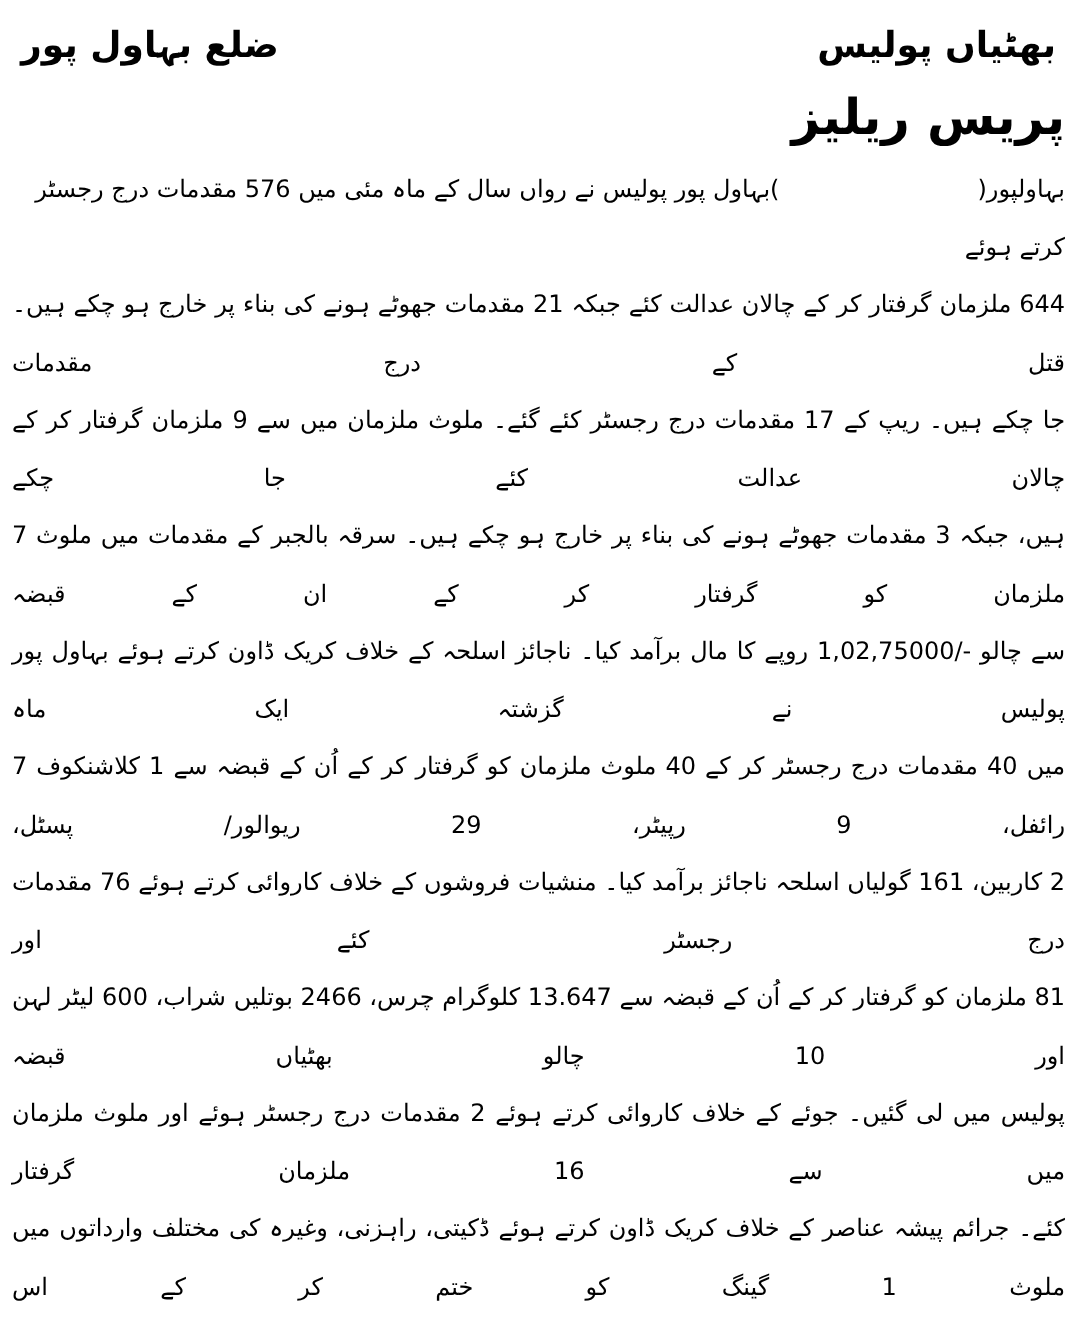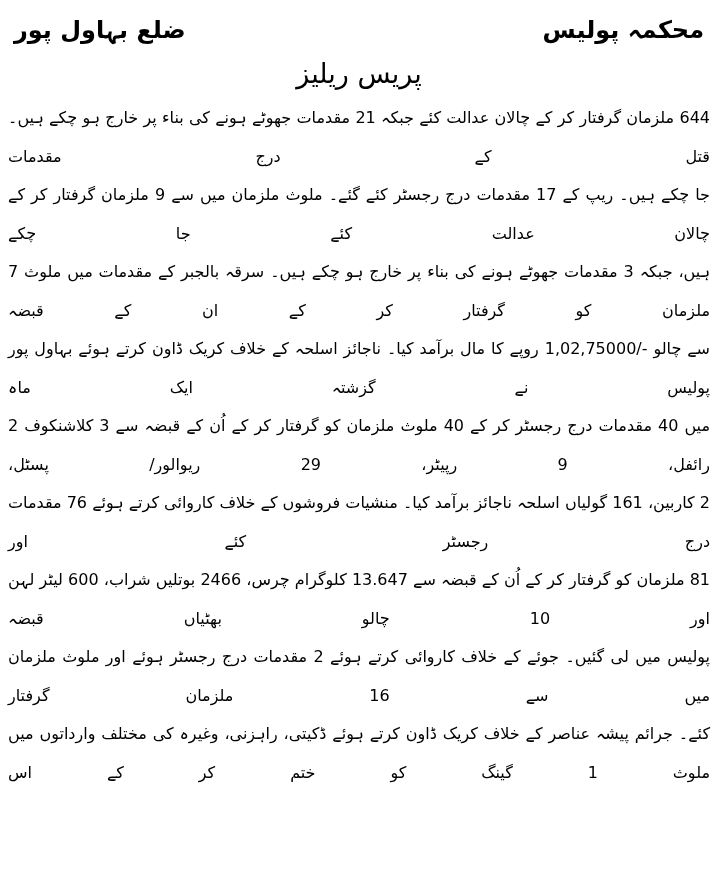--- a/index.html
+++ b/index.html
@@ -18,23 +18,23 @@
   .masthead {
     display: flex;
     justify-content: space-between;
     align-items: flex-start;
     font-weight: bold;
     font-size: 24px;
     line-height: 1.5;
     padding: 4px 6px 0 6px;
   }
   .doc-title {
-    text-align: center;
-    font-size: 27px;
-    font-weight: normal;
+    text-align: right;
+    font-size: 33px;
+    font-weight: bold;
     margin: 10px 0 6px 0;
   }
   .body-text {
     margin-top: 10px;
     font-size: 16px;
     line-height: 38.5px;
     direction: rtl;
   }
   .line {
     text-align: justify;
@@ -43,35 +43,38 @@
   }
   .line.first { text-align-last: auto; text-align: right; }
   .date-gap { display: inline-block; width: 132px; height: 1px; }
 </style>
 </head>
 <body>
 
 <div class="page">
 
   <div class="masthead">
-    <div>محکمہ پولیس</div>
+    <div>بھٹیاں پولیس</div>
     <div>ضلع بہاول پور</div>
   </div>
 
   <div class="doc-title">پریس ریلیز</div>
 
   <div class="body-text">
 
+    <div class="line first">
+      <span>بہاولپور(</span><span class="date-gap"></span><span>)</span><span>بہاول پور پولیس نے رواں سال کے ماہ مئی میں 576 مقدمات درج رجسٹر کرتے ہوئے</span>
+    </div>
 
     <div id="body-lines">
         <div class="line">644 ملزمان گرفتار کر کے چالان عدالت کئے جبکہ 21 مقدمات جھوٹے ہونے کی بناء پر خارج ہو چکے ہیں۔ قتل کے درج مقدمات</div>
         <div class="line">جا چکے ہیں۔ ریپ کے 17 مقدمات درج رجسٹر کئے گئے۔ ملوث ملزمان میں سے 9 ملزمان گرفتار کر کے چالان عدالت کئے جا چکے</div>
         <div class="line">ہیں، جبکہ 3 مقدمات جھوٹے ہونے کی بناء پر خارج ہو چکے ہیں۔ سرقہ بالجبر کے مقدمات میں ملوث 7 ملزمان کو گرفتار کر کے ان کے قبضہ</div>
         <div class="line">سے چالو ‎1,02,75000/-‎ روپے کا مال برآمد کیا۔ ناجائز اسلحہ کے خلاف کریک ڈاون کرتے ہوئے بہاول پور پولیس نے گزشتہ ایک ماہ</div>
-        <div class="line">میں 40 مقدمات درج رجسٹر کر کے 40 ملوث ملزمان کو گرفتار کر کے اُن کے قبضہ سے 3 کلاشنکوف 2 رائفل، 9 رپیٹر، 29 ریوالور/ پسٹل،</div>
+        <div class="line">میں 40 مقدمات درج رجسٹر کر کے 40 ملوث ملزمان کو گرفتار کر کے اُن کے قبضہ سے 1 کلاشنکوف 7 رائفل، 9 رپیٹر، 29 ریوالور/ پسٹل،</div>
         <div class="line">2 کاربین، 161 گولیاں اسلحہ ناجائز برآمد کیا۔ منشیات فروشوں کے خلاف کاروائی کرتے ہوئے 76 مقدمات درج رجسٹر کئے اور</div>
         <div class="line">81 ملزمان کو گرفتار کر کے اُن کے قبضہ سے 13.647 کلوگرام چرس، 2466 بوتلیں شراب، 600 لیٹر لہن اور 10 چالو بھٹیاں قبضہ</div>
         <div class="line">پولیس میں لی گئیں۔ جوئے کے خلاف کاروائی کرتے ہوئے 2 مقدمات درج رجسٹر ہوئے اور ملوث ملزمان میں سے 16 ملزمان گرفتار</div>
         <div class="line">کئے۔ جرائم پیشہ عناصر کے خلاف کریک ڈاون کرتے ہوئے ڈکیتی، راہزنی، وغیرہ کی مختلف وارداتوں میں ملوث 1 گینگ کو ختم کر کے اس</div>
       </div>
 
   </div>
 
 </div>
 

